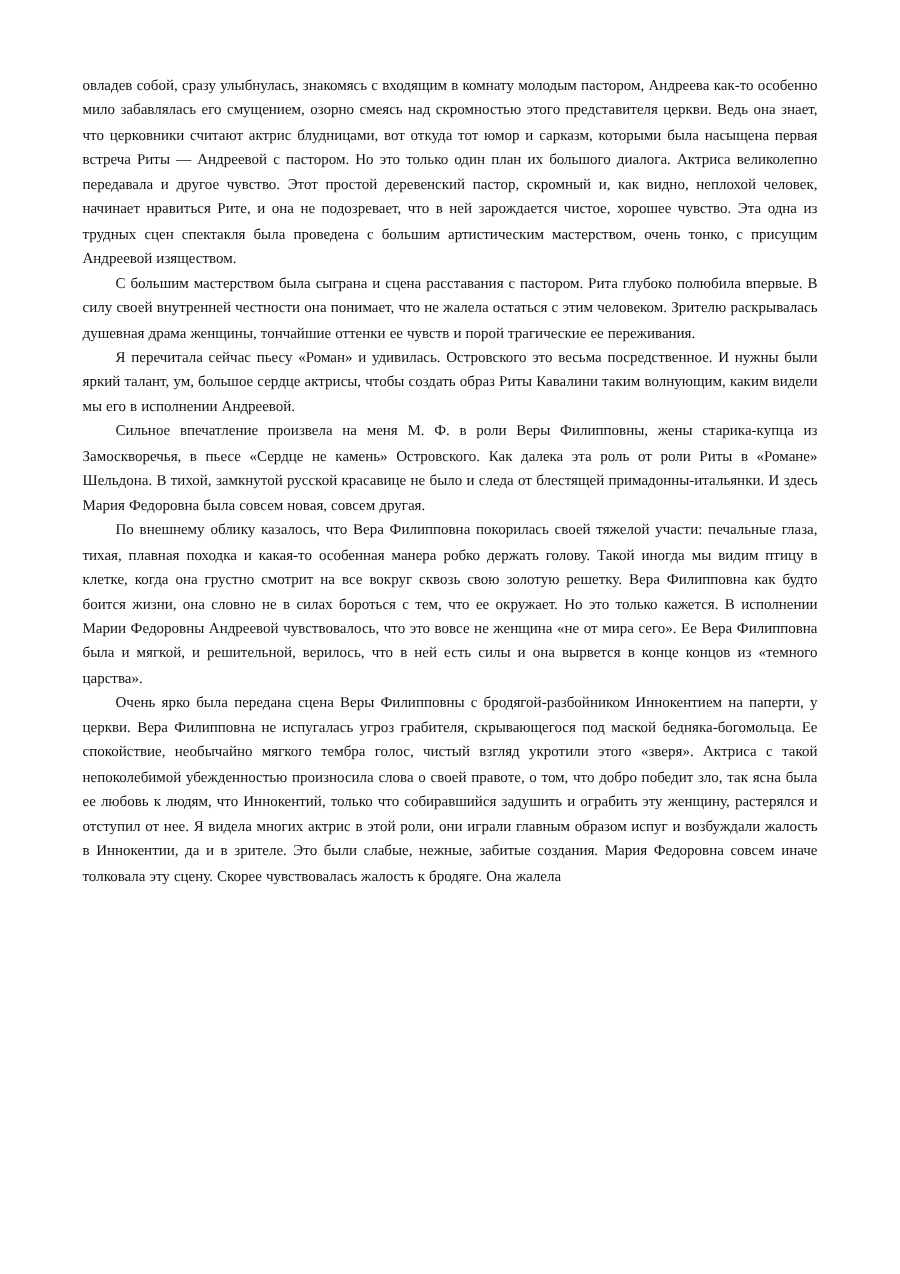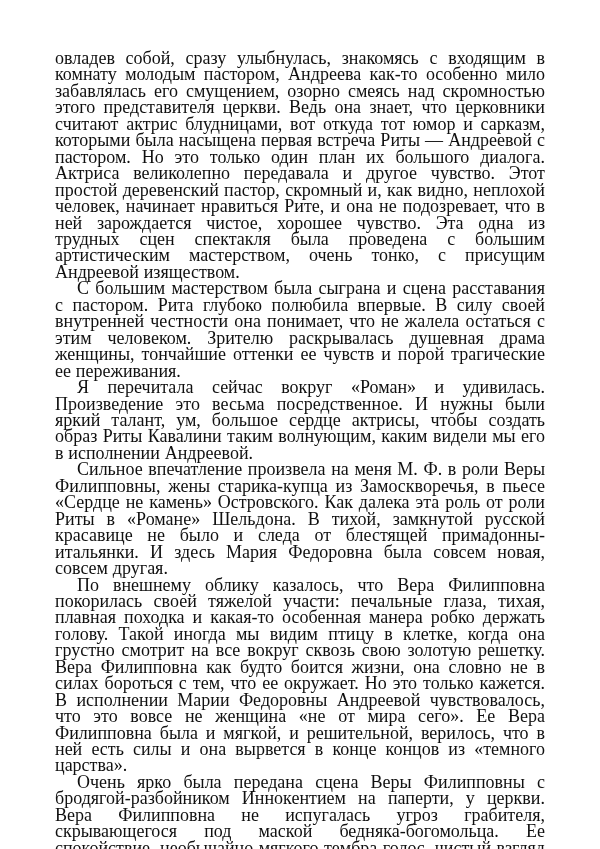--- a/index.html
+++ b/index.html
@@ -23,38 +23,38 @@
   }
   .text-column {
     position: absolute;
     left: 55px;
     top: 50px;
     width: 490px;
   }
   p.para {
     margin: 0;
     padding: 0;
-    font-size: 18px;
+    font-size: 10px;
     line-height: 16.45px;
     text-align: justify;
     text-justify: inter-word;
     text-indent: 22px;
     hyphens: manual;
     -webkit-hyphens: manual;
     word-spacing: 0.02em;
   }
   p.para.no-indent {
     text-indent: 0;
   }
 </style>
 </head>
 <body>
 
 <div class="page">
   <div class="text-column">
     <p class="para no-indent">овладев собой, сразу улыбнулась, знакомясь с входящим в комнату молодым пастором, Андреева как-то особенно мило забавлялась его смущением, озорно смеясь над скромностью этого представителя церкви. Ведь она знает, что церковники считают актрис блудницами, вот откуда тот юмор и сарказм, которыми была насыщена первая встреча Риты — Андреевой с пастором. Но это только один план их большого диалога. Актриса великолепно передавала и другое чувство. Этот простой деревенский пастор, скромный и, как видно, неплохой человек, начинает нравиться Рите, и она не подозревает, что в ней зарождается чистое, хорошее чувство. Эта одна из трудных сцен спектакля была проведена с большим артистическим мастерством, очень тонко, с присущим Андреевой изяществом.</p>
     <p class="para">С большим мастерством была сыграна и сцена расставания с пастором. Рита глубоко полюбила впервые. В силу своей внутренней честности она понимает, что не жалела остаться с этим человеком. Зрителю раскрывалась душевная драма женщины, тончайшие оттенки ее чувств и порой трагические ее переживания.</p>
-    <p class="para">Я перечитала сейчас вокруг «Роман» и удивилась. Произведение это весьма посредственное. И нужны были яркий талант, ум, большое сердце актрисы, чтобы создать образ Риты Кавалини таким волнующим, каким видели мы его в исполнении Андреевой.</p>
+    <p class="para">Я перечитала сейчас пьесу «Роман» и удивилась. Островского это весьма посредственное. И нужны были яркий талант, ум, большое сердце актрисы, чтобы создать образ Риты Кавалини таким волнующим, каким видели мы его в исполнении Андреевой.</p>
     <p class="para">Сильное впечатление произвела на меня М. Ф. в роли Веры Филипповны, жены старика-купца из Замоскворечья, в пьесе «Сердце не камень» Островского. Как далека эта роль от роли Риты в «Романе» Шельдона. В тихой, замкнутой русской красавице не было и следа от блестящей примадонны-итальянки. И здесь Мария Федоровна была совсем новая, совсем другая.</p>
     <p class="para">По внешнему облику казалось, что Вера Филипповна покорилась своей тяжелой участи: печальные глаза, тихая, плавная походка и какая-то особенная манера робко держать голову. Такой иногда мы видим птицу в клетке, когда она грустно смотрит на все вокруг сквозь свою золотую решетку. Вера Филипповна как будто боится жизни, она словно не в силах бороться с тем, что ее окружает. Но это только кажется. В исполнении Марии Федоровны Андреевой чувствовалось, что это вовсе не женщина «не от мира сего». Ее Вера Филипповна была и мягкой, и решительной, верилось, что в ней есть силы и она вырвется в конце концов из «темного царства».</p>
     <p class="para">Очень ярко была передана сцена Веры Филипповны с бродягой-разбойником Иннокентием на паперти, у церкви. Вера Филипповна не испугалась угроз грабителя, скрывающегося под маской бедняка-богомольца. Ее спокойствие, необычайно мягкого тембра голос, чистый взгляд укротили этого «зверя». Актриса с такой непоколебимой убежденностью произносила слова о своей правоте, о том, что добро победит зло, так ясна была ее любовь к людям, что Иннокентий, только что собиравшийся задушить и ограбить эту женщину, растерялся и отступил от нее. Я видела многих актрис в этой роли, они играли главным образом испуг и возбуждали жалость в Иннокентии, да и в зрителе. Это были слабые, нежные, забитые создания. Мария Федоровна совсем иначе толковала эту сцену. Скорее чувствовалась жалость к бродяге. Она жалела</p>
   </div>
 </div>
 
 </body></html>

